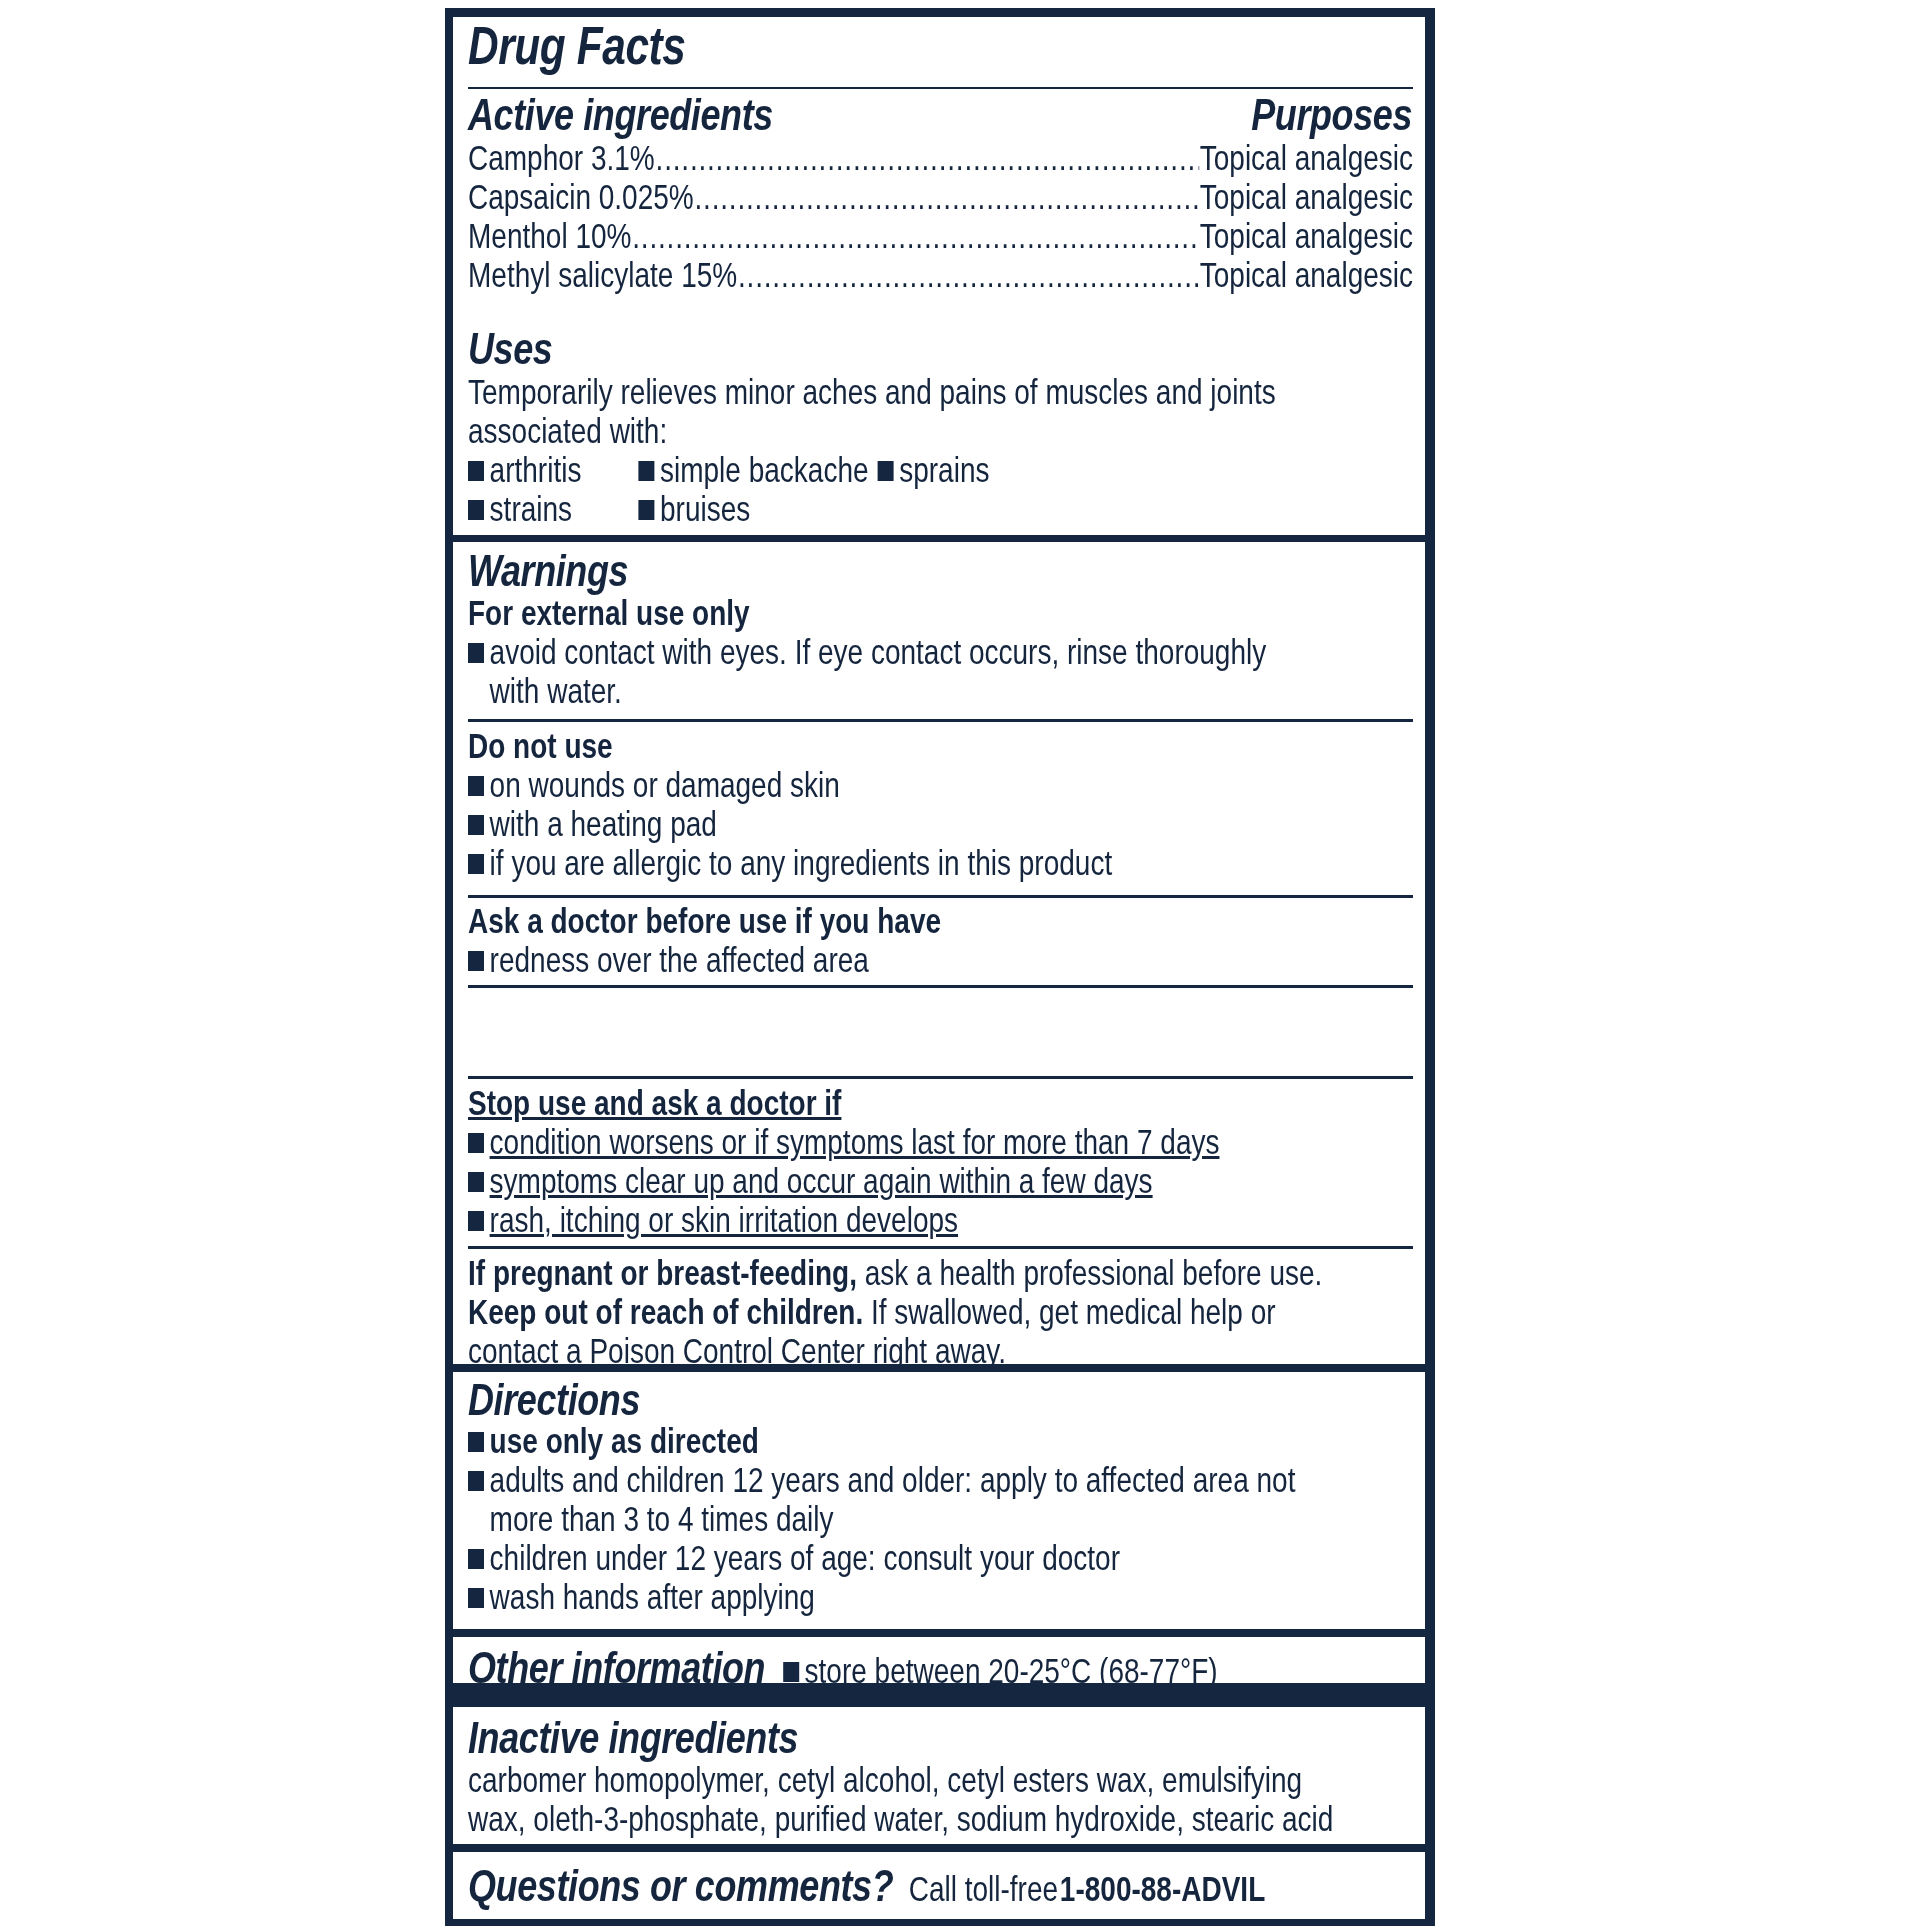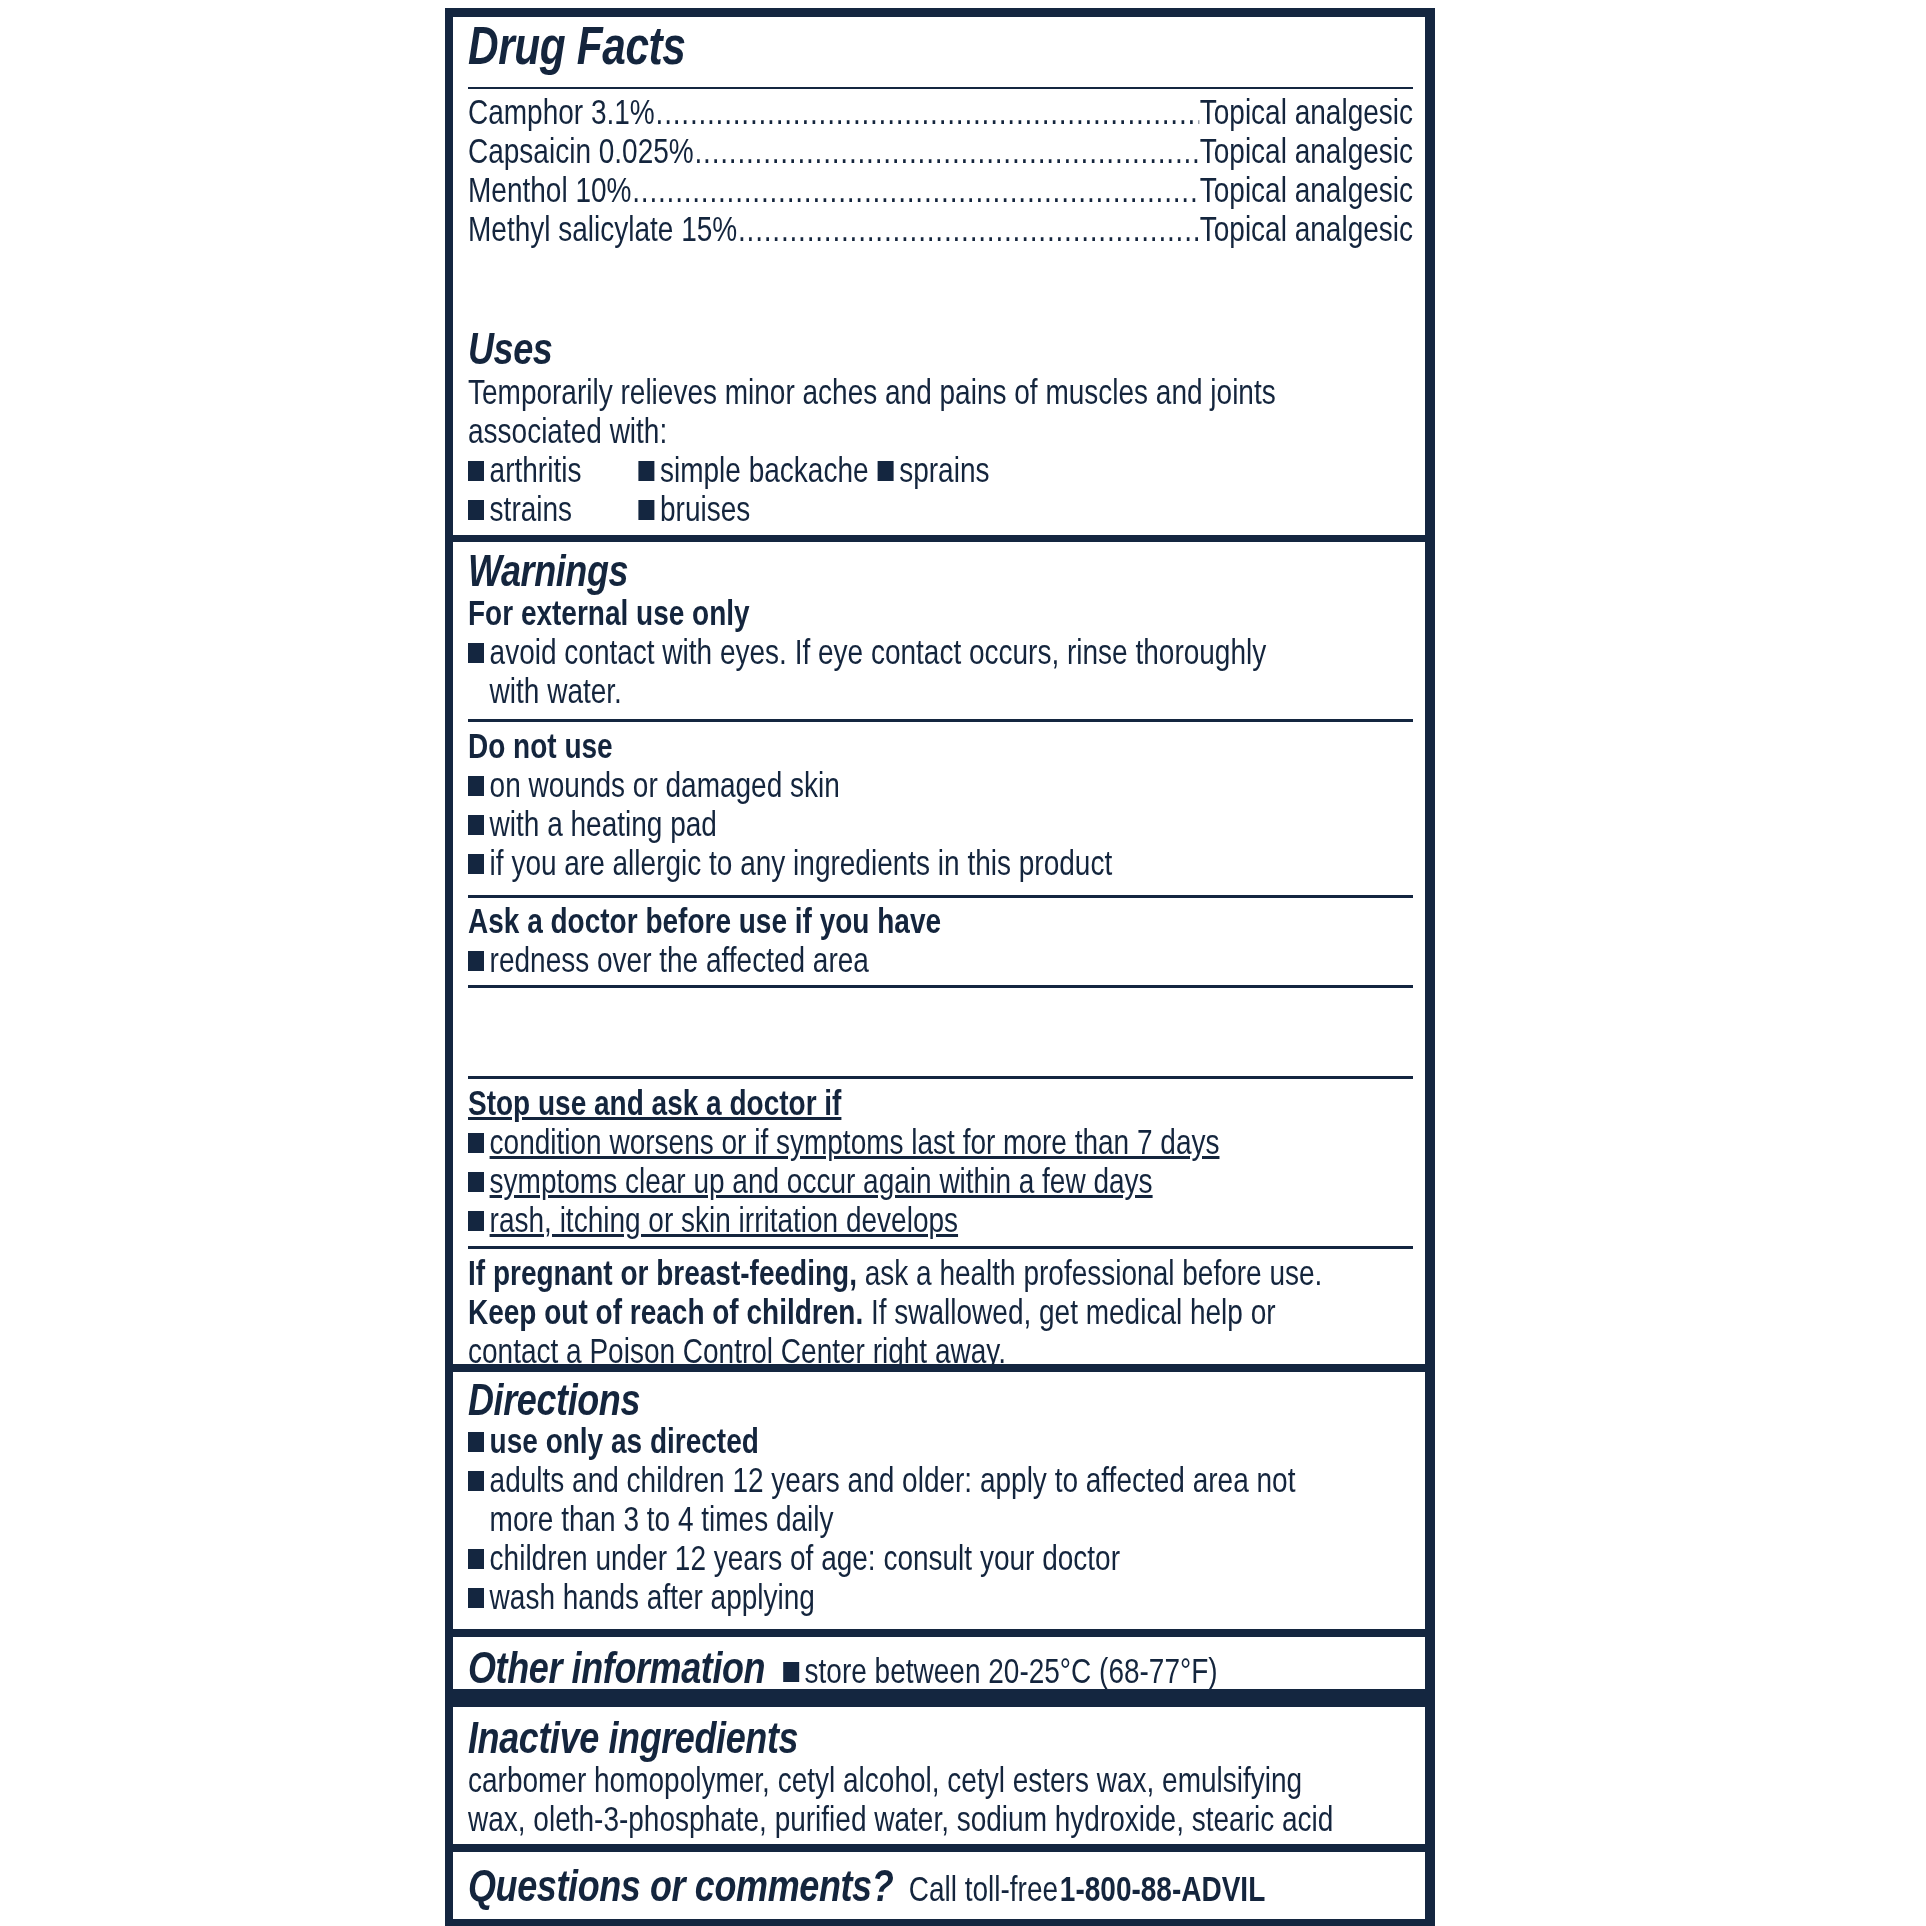--- a/index.html
+++ b/index.html
@@ -106,20 +106,24 @@
 <body>
 
 <div class="frame"></div>
 
 <div class="panel" style="top:16.6px; height:352px;">
   <div class="inner" style="top:2px;">
     <span class="cond h-title">Drug Facts</span>
   </div>
   <div class="rule" style="top:70px;"></div>
   <div class="inner" style="top:75px;">
+    <div style="position:relative; height:46px;">
+      <span class="cond h-sec" style="position:absolute; left:0; top:0; width:auto;">Active ingredients</span>
+      <span class="h-sec" style="position:absolute; right:0; top:0; transform-origin:100% 0; transform:scaleX(0.80); white-space:nowrap;">Purposes</span>
+    </div>
     <div style="transform-origin:0 0; transform:scaleX(0.80); width:125%;">
       <div class="ing-row body">
         <span class="ing-name">Camphor 3.1%</span>
         <span class="ing-dots">........................................................................................................................................................</span>
         <span class="ing-purpose">Topical analgesic</span>
       </div>
       <div class="ing-row body">
         <span class="ing-name">Capsaicin 0.025%</span>
         <span class="ing-dots">........................................................................................................................................................</span>
         <span class="ing-purpose">Topical analgesic</span>
@@ -197,21 +201,21 @@
   <div class="inner" style="top:5px;">
     <span class="cond h-sec" style="height:44px;">Directions</span>
     <span class="cond sub"><span class="bullet"></span><span>use only as directed</span></span>
     <span class="cond body"><span class="bullet"></span><span>adults and children 12 years and older: apply to affected area not</span></span>
     <span class="cond body indent">more than 3 to 4 times daily</span>
     <span class="cond body"><span class="bullet"></span><span>children under 12 years of age: consult your doctor</span></span>
     <span class="cond body"><span class="bullet"></span><span>wash hands after applying</span></span>
   </div>
 </div>
 
-<div class="panel" style="top:1637px; height:52px;">
+<div class="panel" style="top:1637px; height:46px;">
   <div class="inner" style="top:8px;">
     <div style="transform-origin:0 0; transform:scaleX(0.80); width:125%; white-space:nowrap;">
       <span class="h-sec">Other information</span>
       <span class="body" style="margin-left:20px;"><span class="bullet"></span><span>store between 20-25°C (68-77°F)</span></span>
     </div>
   </div>
 </div>
 
 <div class="panel" style="top:1707px; height:137px;">
   <div class="inner" style="top:8px;">

